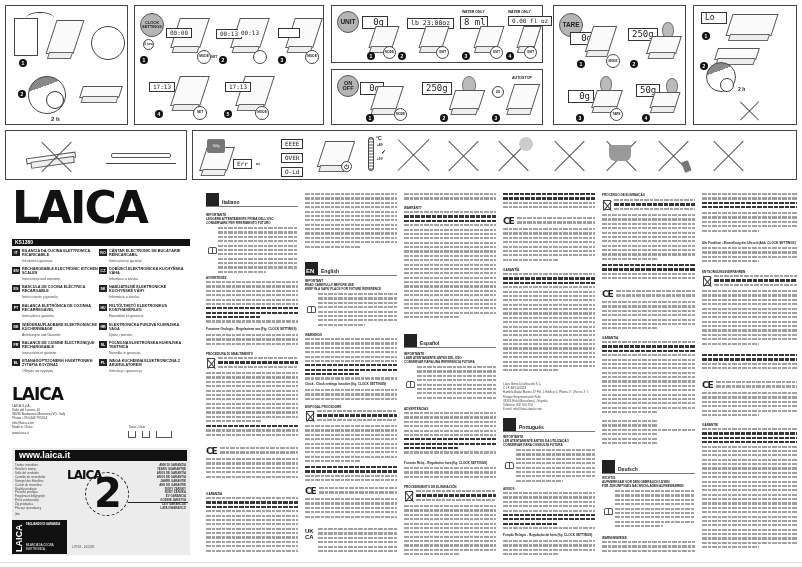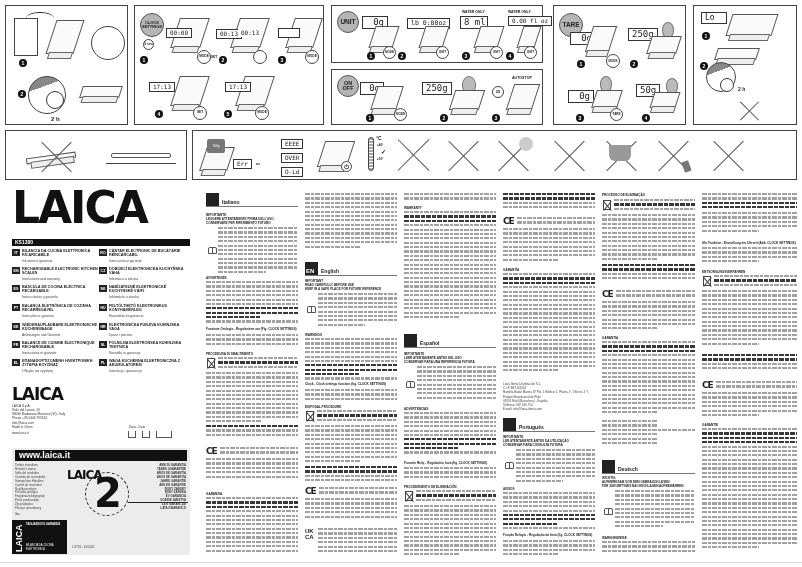--- a/index.html
+++ b/index.html
@@ -108,21 +108,21 @@
   <div class="step" style="left:89px;top:104px;">5</div>
 </div>
 
 <div class="panel" style="left:331px;top:5px;width:212px;height:58px;">
   <div class="big-circle" style="left:5px;top:5px;width:22px;height:22px;">UNIT</div>
   <div class="lcd" style="left:30px;top:10px;width:26px;">0g</div>
   <div class="scale" style="left:40px;top:20px;width:24px;height:22px;"></div>
   <div class="circle-btn" style="left:51px;top:40px;width:13px;height:13px;font-size:3px;">MODE</div>
   <div class="step" style="left:35px;top:46px;">1</div>
 
-  <div class="lcd" style="left:75px;top:12px;font-size:6.5px;">lb 0:00oz</div>
+  <div class="lcd" style="left:75px;top:12px;font-size:6.5px;">lb 23:00oz</div>
   <div class="scale" style="left:90px;top:20px;width:24px;height:22px;"></div>
   <div class="circle-btn" style="left:104px;top:40px;width:13px;height:13px;font-size:3px;">UNIT</div>
   <div class="step" style="left:66px;top:46px;">2</div>
 
   <div class="label-tiny" style="left:130px;top:4px;font-size:3.5px;">WATER ONLY</div>
   <div class="lcd" style="left:128px;top:10px;width:28px;">8 ml</div>
   <div class="scale" style="left:145px;top:20px;width:24px;height:22px;"></div>
   <div class="circle-btn" style="left:158px;top:40px;width:13px;height:13px;font-size:3px;">UNIT</div>
   <div class="step" style="left:130px;top:46px;">3</div>
 

